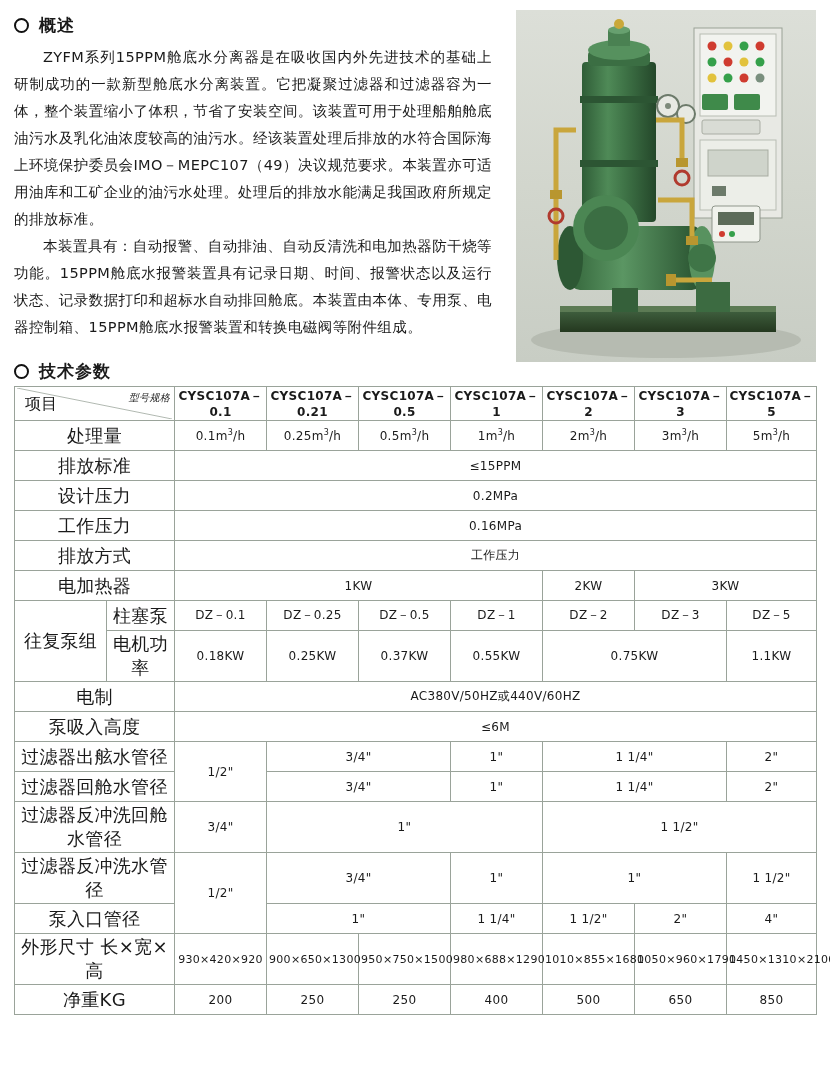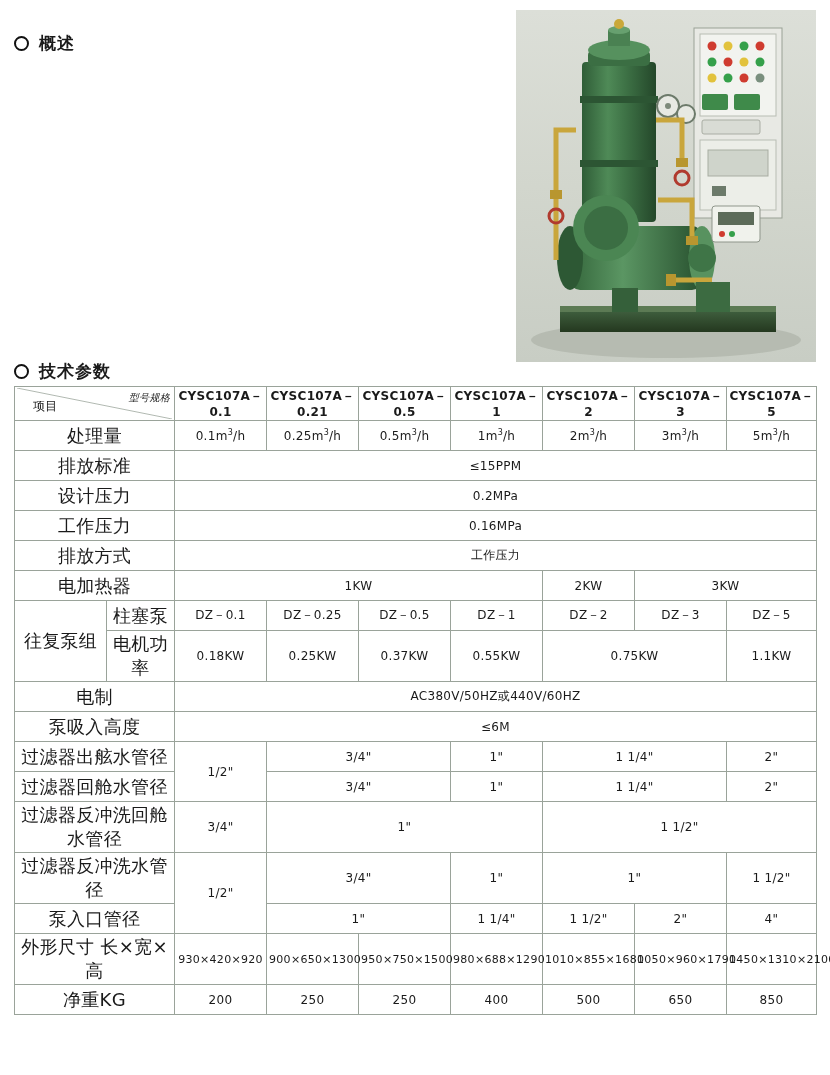--- a/index.html
+++ b/index.html
@@ -30,21 +30,21 @@
     height: 11px;
     border: 2px solid #111;
     border-radius: 50%;
     display: inline-block;
     flex: none;
   }
 
   #overview-head {
     position: absolute;
     left: 14px;
-    top: 32px;
+    top: 14px;
   }
   #params-head {
     position: absolute;
     left: 14px;
     top: 360px;
   }
 
   
   .copy {
     position: absolute;
@@ -123,36 +123,38 @@
   }
   .corner-inner .tr {
     position: absolute;
     right: 2px;
     top: 3px;
     font-size: 10px;
     font-style: italic;
   }
   .corner-inner .bl {
     position: absolute;
-    left: 16px;
+    left: 8px;
     bottom: 4px;
-    font-size: 12px;
+    font-size: 16px;
   }
   sup { font-size: 8px; vertical-align: super; }
   .small { font-size: 11px; }
 </style>
 </head>
 <body>
 
 <div id="overview-head" class="section-head">
   <span class="bullet"></span>
   <span>概述</span>
 </div>
 
 <div class="copy">
+  <p>ZYFM系列15PPM舱底水分离器是在吸收国内外先进技术的基础上研制成功的一款新型舱底水分离装置。它把凝聚过滤器和过滤器容为一体，整个装置缩小了体积，节省了安装空间。该装置可用于处理船舶舱底油污水及乳化油浓度较高的油污水。经该装置处理后排放的水符合国际海上环境保护委员会IMO－MEPC107（49）决议规范要求。本装置亦可适用油库和工矿企业的油污水处理。处理后的排放水能满足我国政府所规定的排放标准。</p>
+  <p>本装置具有：自动报警、自动排油、自动反清洗和电加热器防干烧等功能。15PPM舱底水报警装置具有记录日期、时间、报警状态以及运行状态、记录数据打印和超标水自动排回舱底。本装置由本体、专用泵、电器控制箱、15PPM舱底水报警装置和转换电磁阀等附件组成。</p>
 </div>
 
 <div class="photo">
   <svg width="300" height="352" viewBox="0 0 300 352">
     <defs>
       <linearGradient id="bg" x1="0" y1="0" x2="0" y2="1">
         <stop offset="0" stop-color="#dcdfd8"></stop>
         <stop offset="0.5" stop-color="#d2d6cd"></stop>
         <stop offset="1" stop-color="#c8cdc4"></stop>
       </linearGradient>

